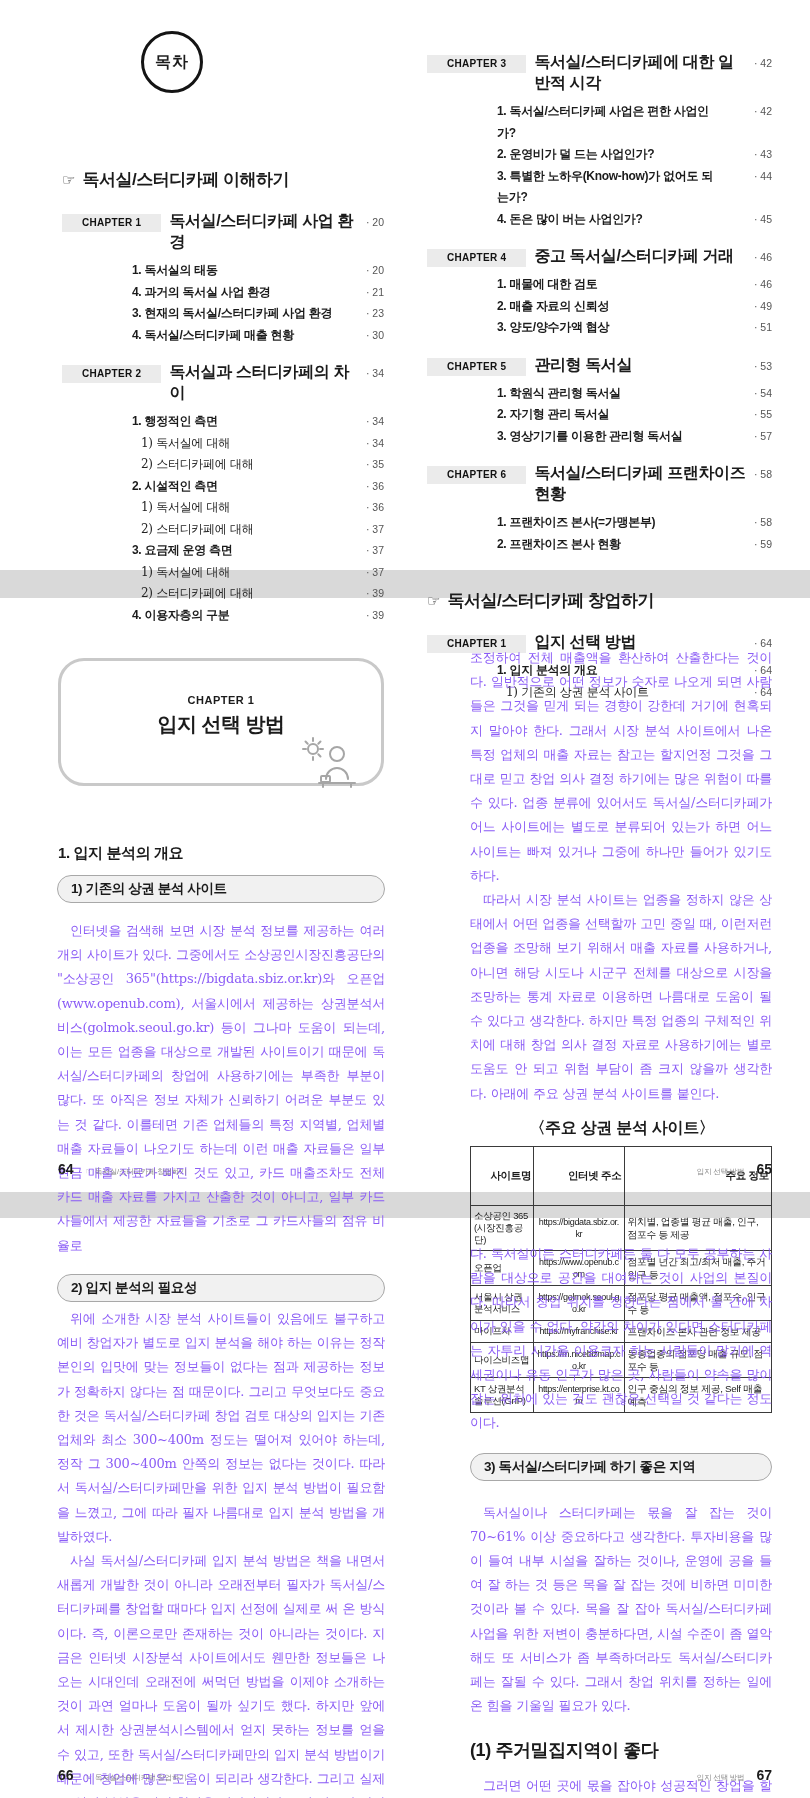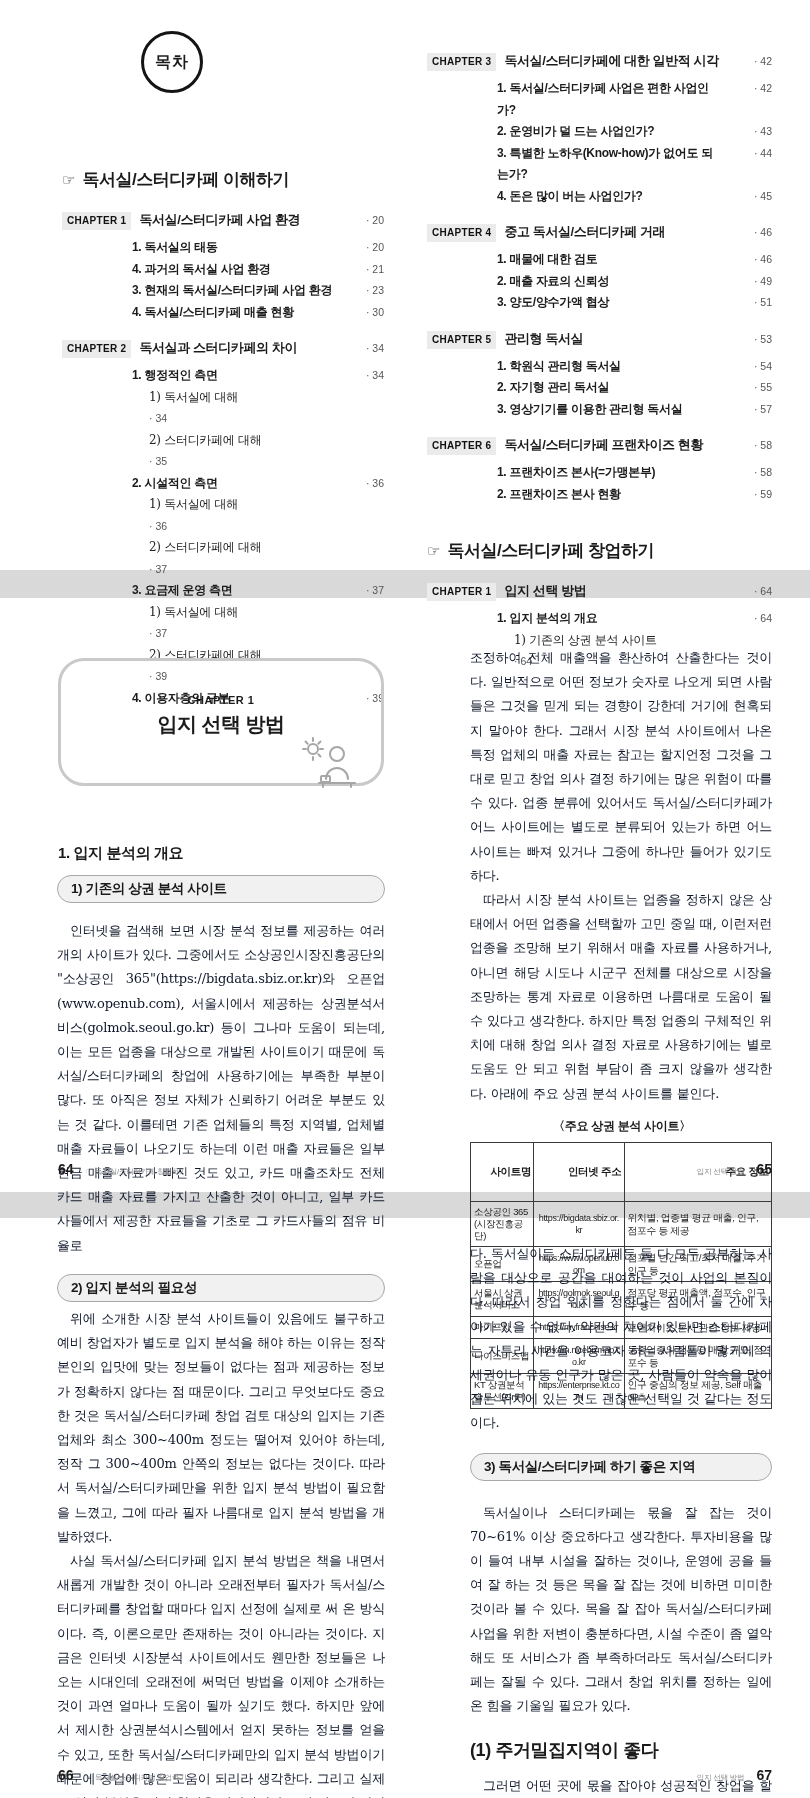--- a/index.html
+++ b/index.html
@@ -15,26 +15,26 @@
              font-weight:bold;font-size:16px;letter-spacing:1px;}
   #toc-left{position:absolute;left:62px;top:168px;width:322px;}
   #toc-right{position:absolute;left:427px;top:52px;width:345px;}
   .toc-section{display:flex;align-items:center;gap:7px;margin:34px 0 20px 0;}
   #toc-left .toc-section{margin-top:0;}
   .hand{font-size:15px;line-height:1;}
   .sectitle{font-weight:bold;font-size:17px;letter-spacing:-0.5px;}
   .toc-chapter{display:flex;align-items:baseline;margin-top:16px;margin-bottom:7px;}
   #toc-right > .toc-chapter:first-child{margin-top:0;}
   .chlabel{background:#ebebeb;color:#111;font-weight:bold;font-size:10px;line-height:14px;
-           padding:2px 5px;margin-right:8px;white-space:nowrap;letter-spacing:.3px;}
-  .chtitle{flex:1;font-weight:bold;font-size:13px;letter-spacing:-0.4px;}
+           padding:2px 20px;margin-right:8px;white-space:nowrap;letter-spacing:.3px;}
+  .chtitle{flex:1;font-weight:bold;font-size:16px;letter-spacing:-0.4px;}
   .chpage{font-size:10.5px;color:#555;margin-left:8px;white-space:nowrap;}
   .toc-item{display:flex;align-items:baseline;line-height:21.5px;}
   .toc-item.lv1{padding-left:70px;gap:23px;}
-  .toc-item.lv2{padding-left:79px;flex-direction:column;}
+  .toc-item.lv2{padding-left:79px;}
   .ittext{flex:1;letter-spacing:-0.3px;}
   .lv1 .ittext{font-size:12px;font-weight:bold;}
   .lv2 .ittext{font-size:12px;font-family:"DejaVu Serif",serif;font-weight:normal;color:#222;}
   .itpage{font-size:10.5px;color:#555;margin-left:8px;white-space:nowrap;}
 
   
   .page{position:absolute;}
   #page64{top:598px;left:57px;width:328px;height:594px;}
   #page65{top:598px;left:470px;width:302px;height:594px;}
   #page66{top:1218px;left:57px;width:328px;height:580px;}
@@ -52,24 +52,24 @@
   #p64-pill{position:absolute;top:277px;left:0;right:0;}
   #p64-body{position:absolute;top:321px;left:0;right:0;}
   #p65-body{position:absolute;top:48px;left:0;right:0;}
   #p66-pill{position:absolute;top:56px;left:0;right:0;}
   #p66-body{position:absolute;top:89px;left:0;right:0;}
   #p67-flow{position:absolute;top:24px;left:0;right:0;}
   #p67-pill{display:block;margin:17px 0 20px 0;}
   .subhead{font-weight:bold;font-size:18px;margin:20px 0 12px 0;letter-spacing:-0.4px;}
 
   .para{margin:0;font-family:"DejaVu Serif",serif;font-size:13px;line-height:24.2px;
-        text-align:justify;color:#0f172a;letter-spacing:-0.2px;}
+        text-align:justify;color:#8b5cf6;letter-spacing:-0.2px;}
   .para.ind{text-indent:13px;}
 
-  .tbl-caption{text-align:center;font-weight:bold;font-size:12px;margin:12px 0 7px 2px;letter-spacing:-0.3px;}
+  .tbl-caption{text-align:center;font-weight:bold;font-size:16px;margin:12px 0 7px 2px;letter-spacing:-0.3px;}
   table.sites{width:100%;border-collapse:collapse;table-layout:fixed;}
   table.sites th,table.sites td{border:1px solid #3a3a3a;padding:4px 3px;letter-spacing:-0.3px;}
   table.sites th{font-weight:bold;font-size:10.5px;text-align:right;padding:22px 2px;}
   table.sites col.w0{width:21%;} table.sites col.w1{width:30%;} table.sites col.w2{width:49%;}
   td.c0{text-align:left;font-size:9.5px;line-height:12px;}
   td.c1{text-align:center;font-size:9px;line-height:12px;word-break:break-all;}
   td.c2{font-size:9.8px;line-height:13px;}
 
   .footer{position:absolute;bottom:15px;display:flex;align-items:baseline;}
   .footer.left{left:1px;}

